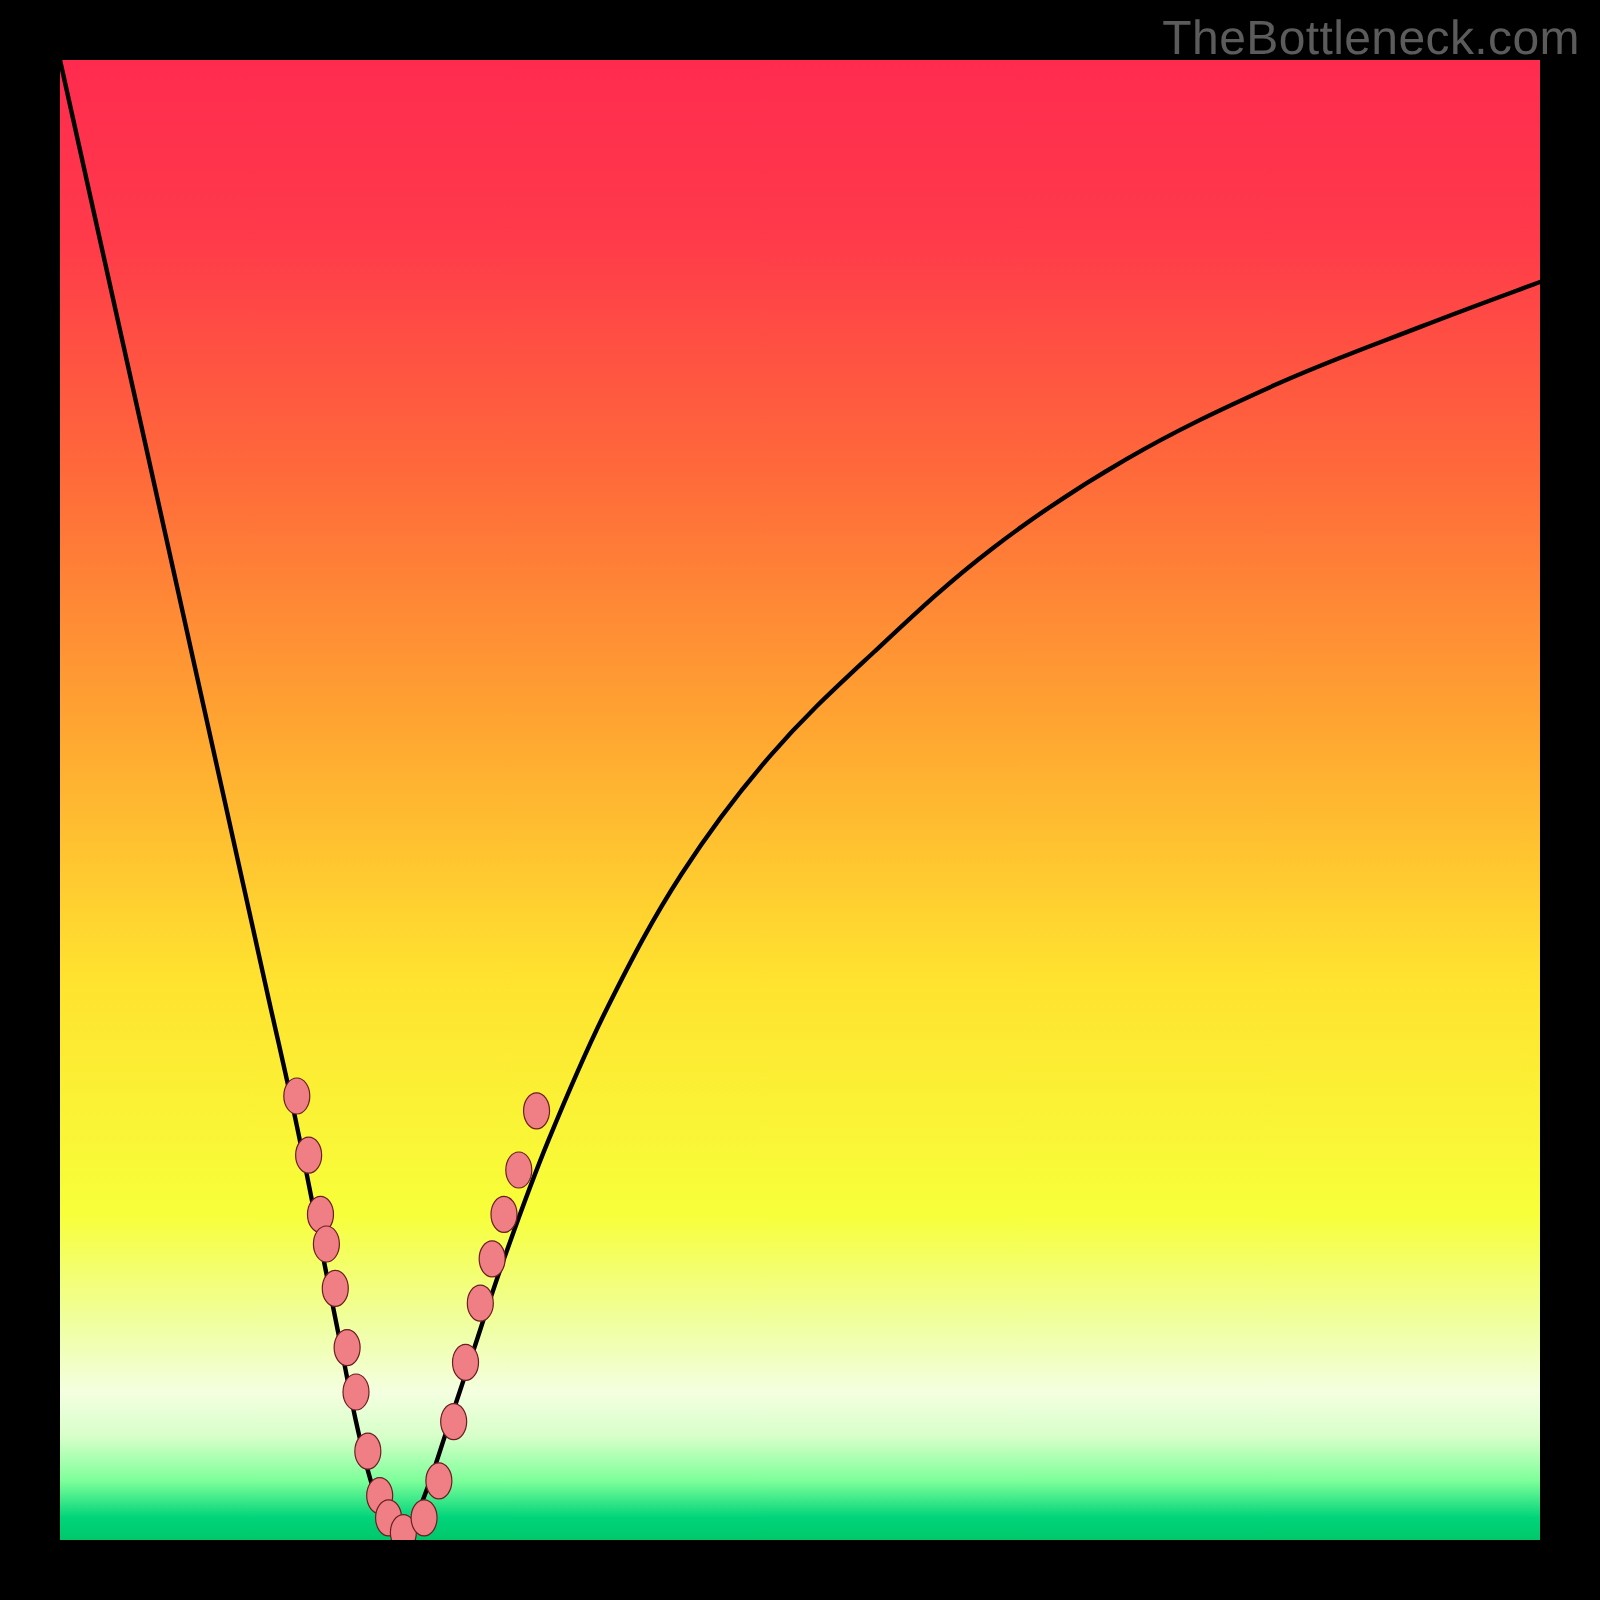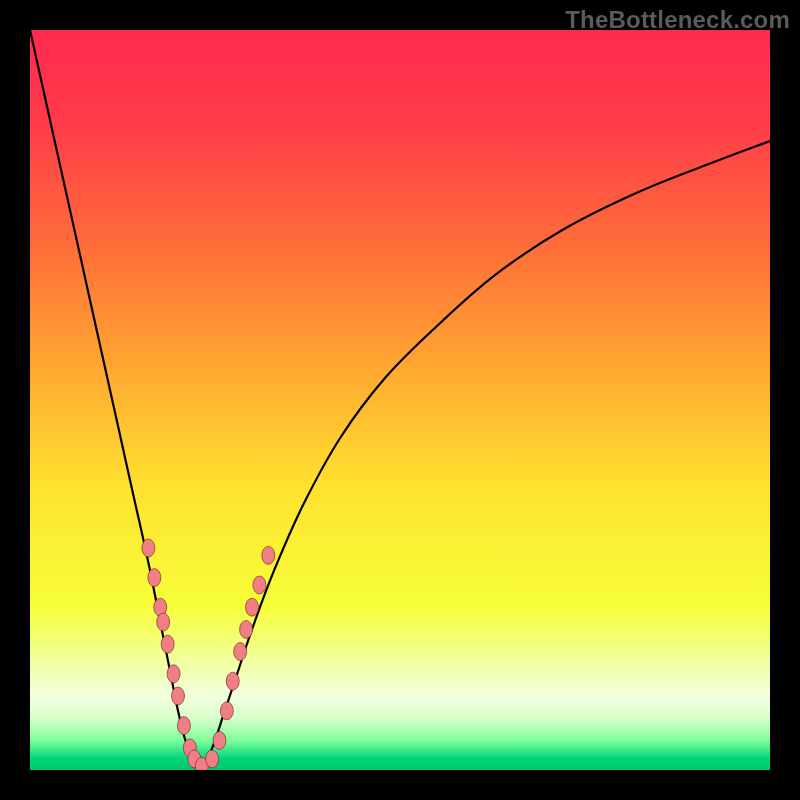--- a/index.html
+++ b/index.html
@@ -32,21 +32,21 @@
     top: 0;
     width: 100%;
     height: 100%;
   }
   .watermark {
     position: absolute;
     top: 6px;
     right: 10px;
     font-family: Arial, Helvetica, sans-serif;
     font-size: 24px;
-    font-weight: 700;
+    font-weight: 400;
     color: #5b5b5b;
     letter-spacing: 0.2px;
     user-select: none;
     margin-left: 36px;
   }
   svg.curves {
     position: absolute;
     left: 0;
     top: 0;
     width: 100%;

